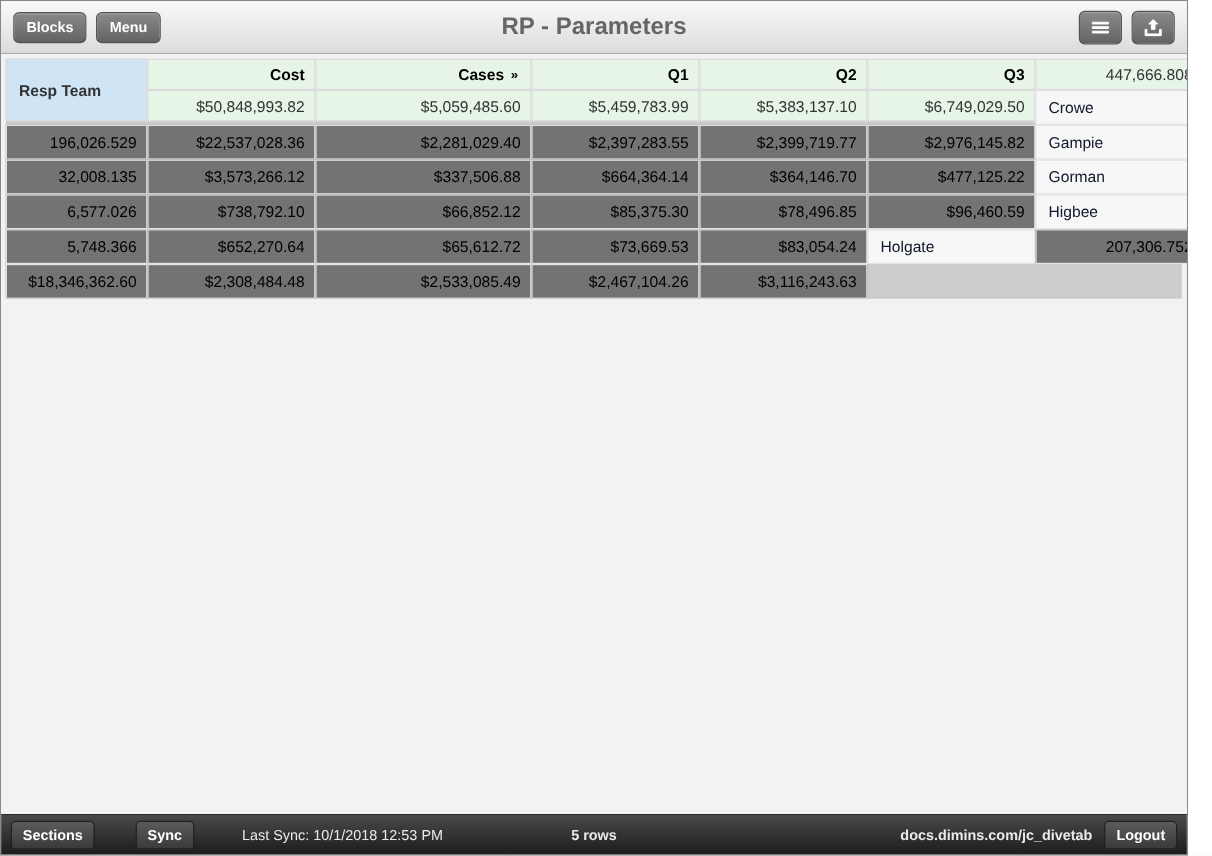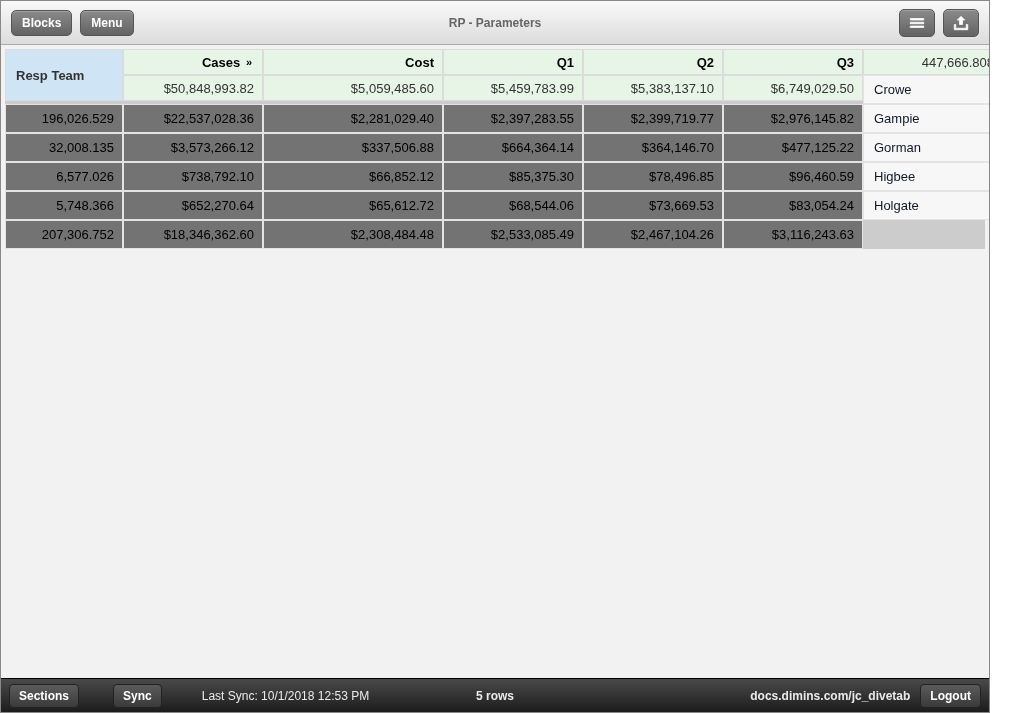--- a/index.html
+++ b/index.html
@@ -16,21 +16,21 @@
   .topbar {
     height:44px;
     background: linear-gradient(#f9f9f9, #dcdcdc);
     border-bottom:1px solid #aaa;
     display:flex; align-items:center;
     padding:0 10px;
     position:relative;
   }
   .topbar .title {
     position:absolute; left:0; right:0; text-align:center;
-    color:#666; font-weight:bold; font-size:12px;
+    color:#666; font-weight:bold; font-size:20px;
     pointer-events:none;
   }
   .tool-btn {
     background: linear-gradient(#8a8a8a, #636363);
     color:#fff; font-size:12px; font-weight:bold;
     border:1px solid #555; border-radius:5px;
     padding:5px 10px; margin-right:8px;
     cursor:pointer;
     box-shadow: inset 0 1px 0 rgba(255,255,255,0.2);
   }
@@ -144,25 +144,25 @@
           </svg>
       </div>
     </div>
   </div>
 
   <div class="table-wrap">
     <div class="grid" id="grid">
 
       <div class="hdr-left" style="grid-row: span 2">Resp Team</div>
 
+      <div class="hdr-num">Cost</div>
       <div class="hdr-num">
         <span>Cases</span>
         <span class="hdr-arrow">»</span>
       </div>
-      <div class="hdr-num">Cost</div>
       <div class="hdr-num">Q1</div>
       <div class="hdr-num">Q2</div>
       <div class="hdr-num">Q3</div>
 
       <div class="hdr-sub">447,666.808</div>
       <div class="hdr-sub">$50,848,993.82</div>
       <div class="hdr-sub">$5,059,485.60</div>
       <div class="hdr-sub">$5,459,783.99</div>
       <div class="hdr-sub">$5,383,137.10</div>
       <div class="hdr-sub">$6,749,029.50</div>
@@ -185,21 +185,20 @@
         <div class="cell num">6,577.026</div>
         <div class="cell num">$738,792.10</div>
         <div class="cell num">$66,852.12</div>
         <div class="cell num">$85,375.30</div>
         <div class="cell num">$78,496.85</div>
         <div class="cell num">$96,460.59</div>
         <div class="cell rowname">Higbee</div>
         <div class="cell num">5,748.366</div>
         <div class="cell num">$652,270.64</div>
         <div class="cell num">$65,612.72</div>
-        <div class="cell num">$68,544.06</div>
         <div class="cell num">$73,669.53</div>
         <div class="cell num">$83,054.24</div>
         <div class="cell rowname">Holgate</div>
         <div class="cell num">207,306.752</div>
         <div class="cell num">$18,346,362.60</div>
         <div class="cell num">$2,308,484.48</div>
         <div class="cell num">$2,533,085.49</div>
         <div class="cell num">$2,467,104.26</div>
         <div class="cell num">$3,116,243.63</div>
       </div>

